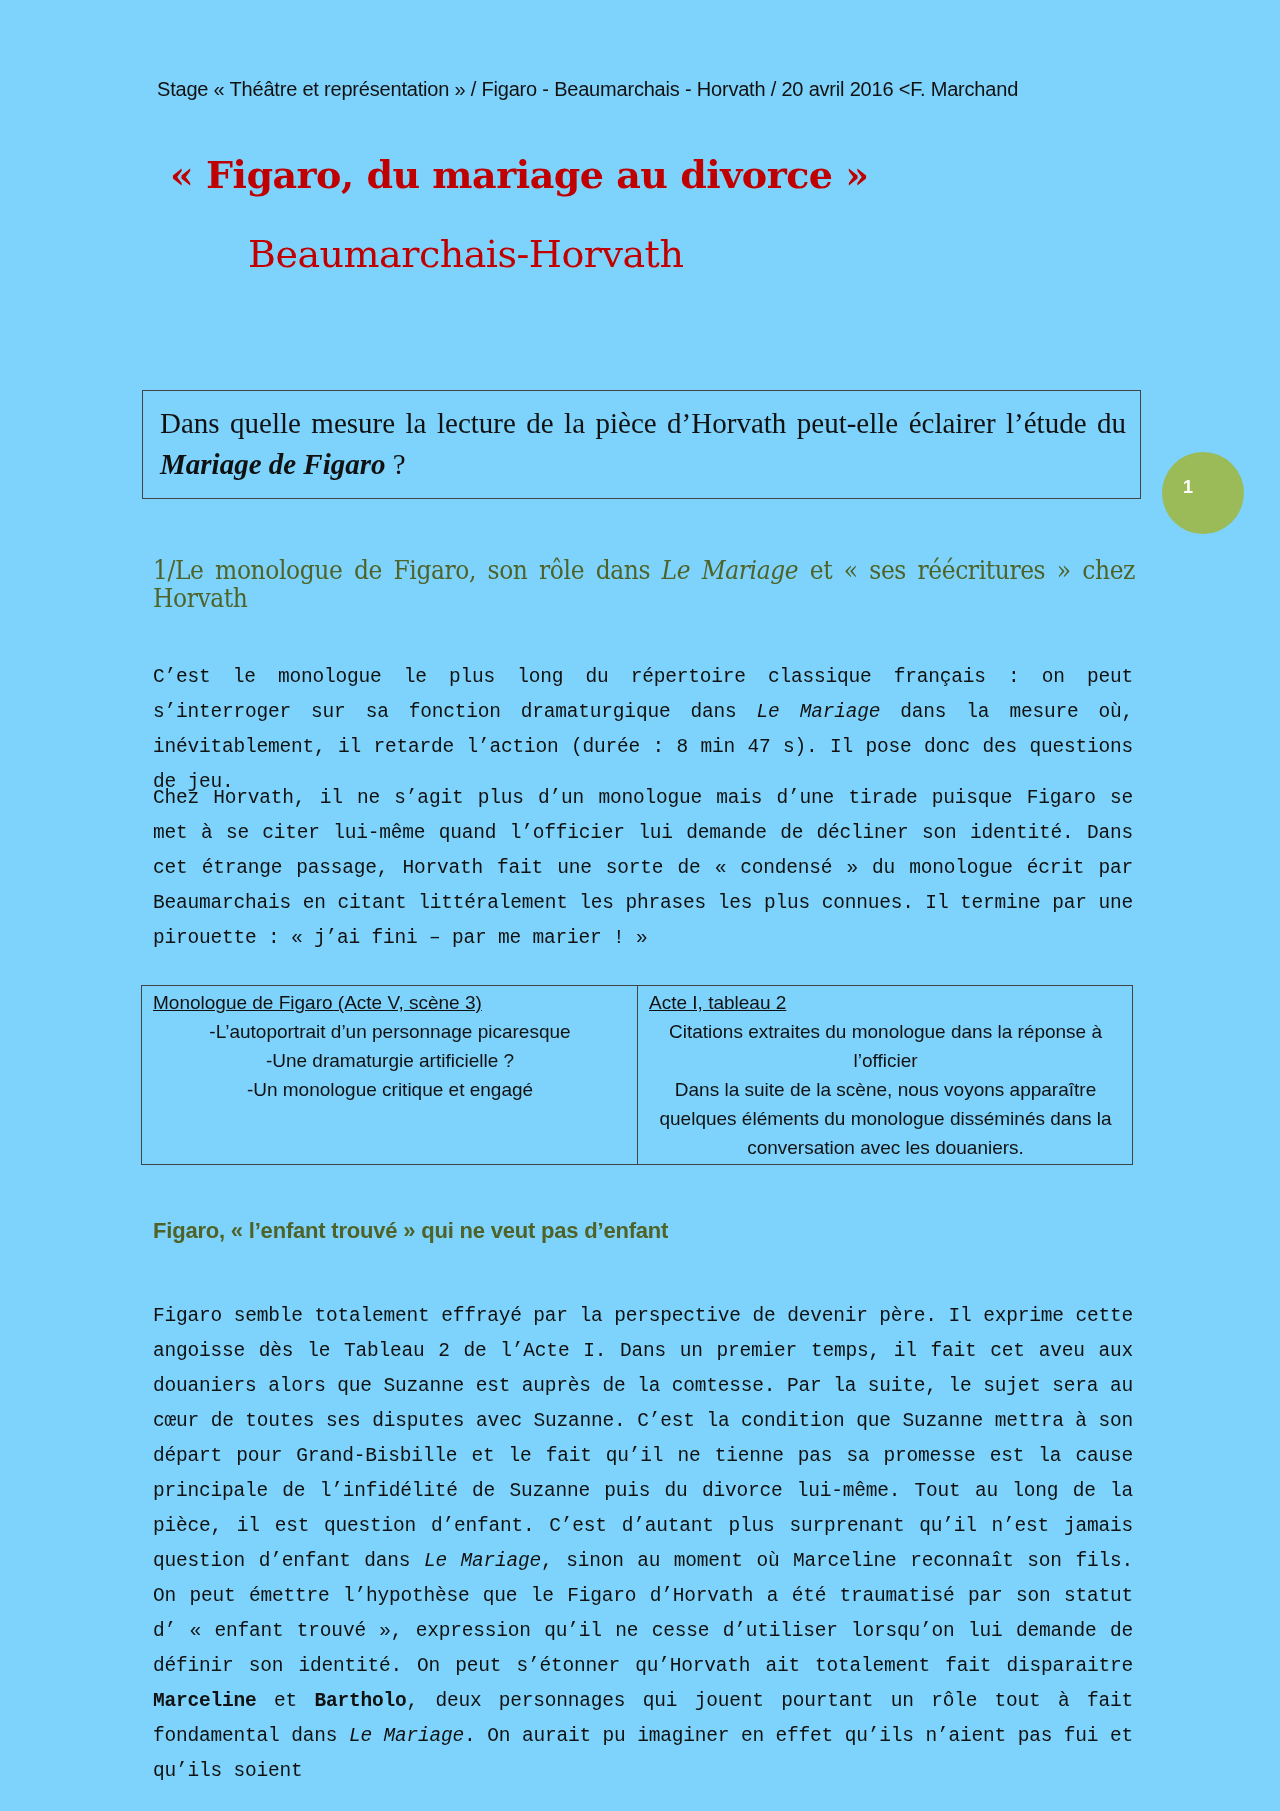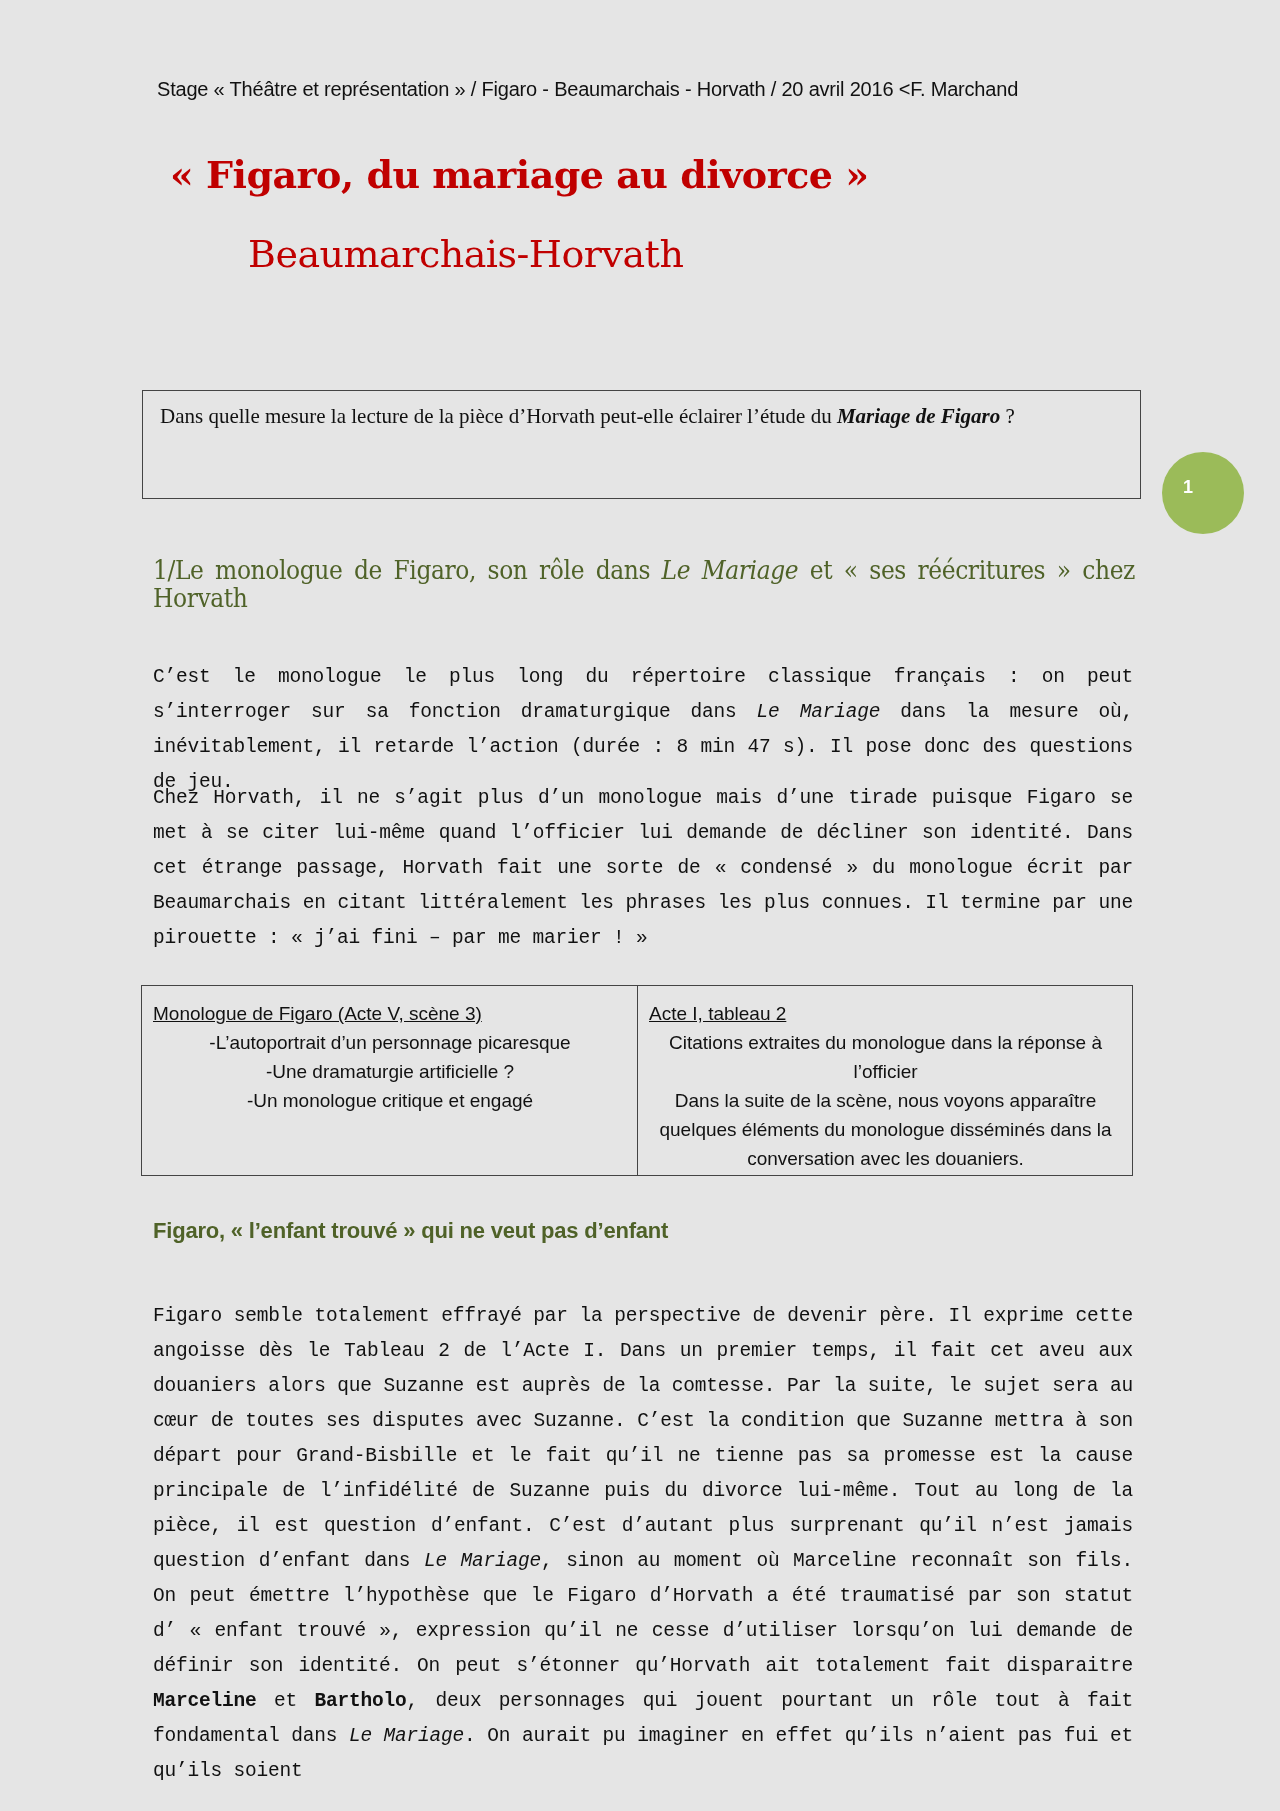--- a/index.html
+++ b/index.html
@@ -1,17 +1,17 @@
 <!DOCTYPE html>
 <html><head>
   <meta charset="utf-8">
   <style>
     html, body { margin: 0; padding: 0; background: #ffffff; }
     body { width: 1280px; height: 1811px; position: relative; overflow: hidden; }
-    .page { position: absolute; left: 0; top: 0; width: 1280px; height: 1811px; background: #e5e5e5; }
+    .page { position: absolute; left: 0; top: 0; width: 1280px; height: 1811px; background: #7dd3fc; }
 
     .header {
       position: absolute; left: 157px; top: 78px;
       font-family: "Liberation Sans Narrow", "Liberation Sans", sans-serif;
       font-size: 20px; color: #111; letter-spacing: -0.2px;
       white-space: nowrap;
     }
     .title1 {
       position: absolute; left: 170px; top: 152px;
       font-family: "DejaVu Serif", serif;
@@ -19,22 +19,22 @@
     }
     .title2 {
       position: absolute; left: 248px; top: 232px;
       font-family: "DejaVu Serif", serif;
       font-size: 38px; color: #c00000; white-space: nowrap; letter-spacing: -0.5px;
     }
 
     .question-box {
       position: absolute; left: 142px; top: 390px; width: 999px; height: 109px;
       border: 1.5px solid #444; box-sizing: border-box;
-      padding: 5px 14px 0 17px;
-      font-family: "Liberation Serif", serif; font-size: 21px; line-height: 41px; color: #111;
+      padding: 12px 14px 0 17px;
+      font-family: "Liberation Serif", serif; font-size: 29px; line-height: 41px; color: #111;
       text-align: justify; text-align-last: left;
     }
     .question-box em { font-weight: bold; font-style: italic; }
 
     .page-badge {
       position: absolute; left: 1162px; top: 452px; width: 82px; height: 82px;
       border-radius: 50%; background: #9bbb59;
       color: #fff; font-family: "Liberation Sans", sans-serif; font-weight: bold; font-size: 18px;
     }
     .page-badge span { position: absolute; left: 21px; top: 25px; }
@@ -58,21 +58,21 @@
     .compare-table {
       position: absolute; left: 141px; top: 985px; width: 992px;
       border-collapse: collapse;
       font-family: "Liberation Sans", sans-serif; font-size: 19px; line-height: 29px; color: #111;
     }
     .compare-table td {
       border: 1.5px solid #444; vertical-align: top; padding: 2px 10px 2px 11px;
     }
     .compare-table td.col1 { width: 474px; }
     .compare-table td.col2 { text-align: justify; }
-    .cell-title { text-decoration: underline; display: block; margin-top: 11px; }
+    .cell-title { text-decoration: underline; display: block; }
     .cell-line { display: block; text-align: center; }
 
     .subheading {
       position: absolute; left: 153px; top: 1218px;
       font-family: "Liberation Sans Narrow", "Liberation Sans", sans-serif;
       font-weight: bold; font-size: 22px; color: #4f6228; white-space: nowrap; letter-spacing: -0.2px;
     }
   </style>
 </head>
 <body>

